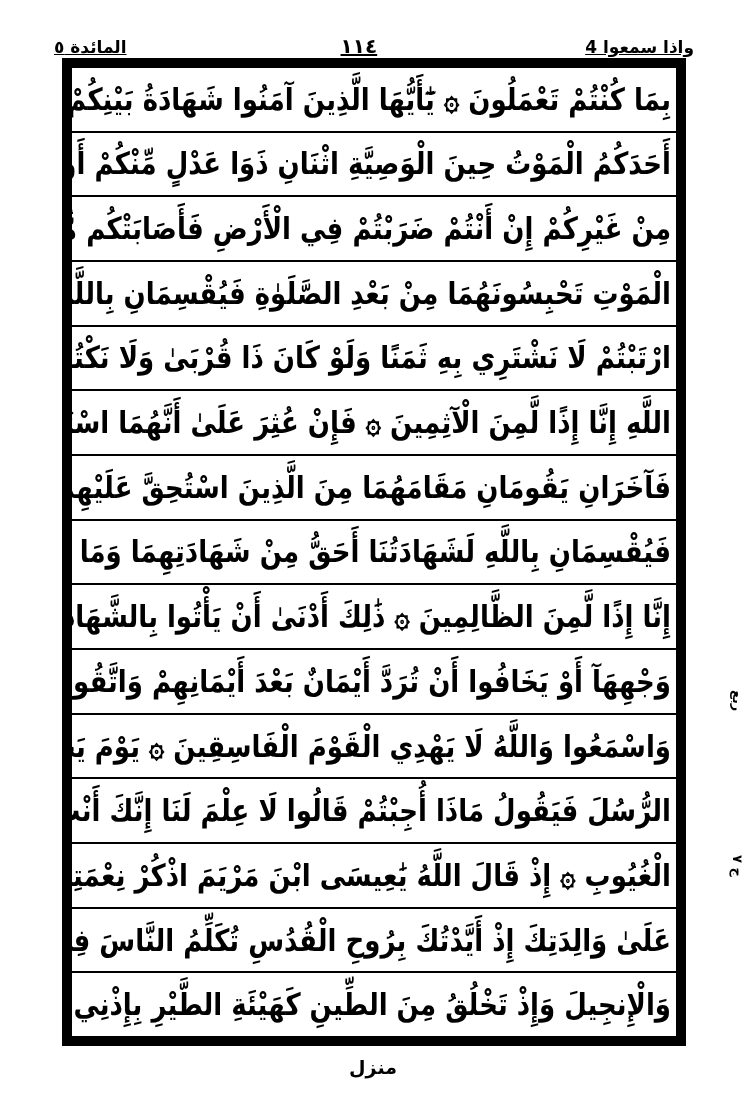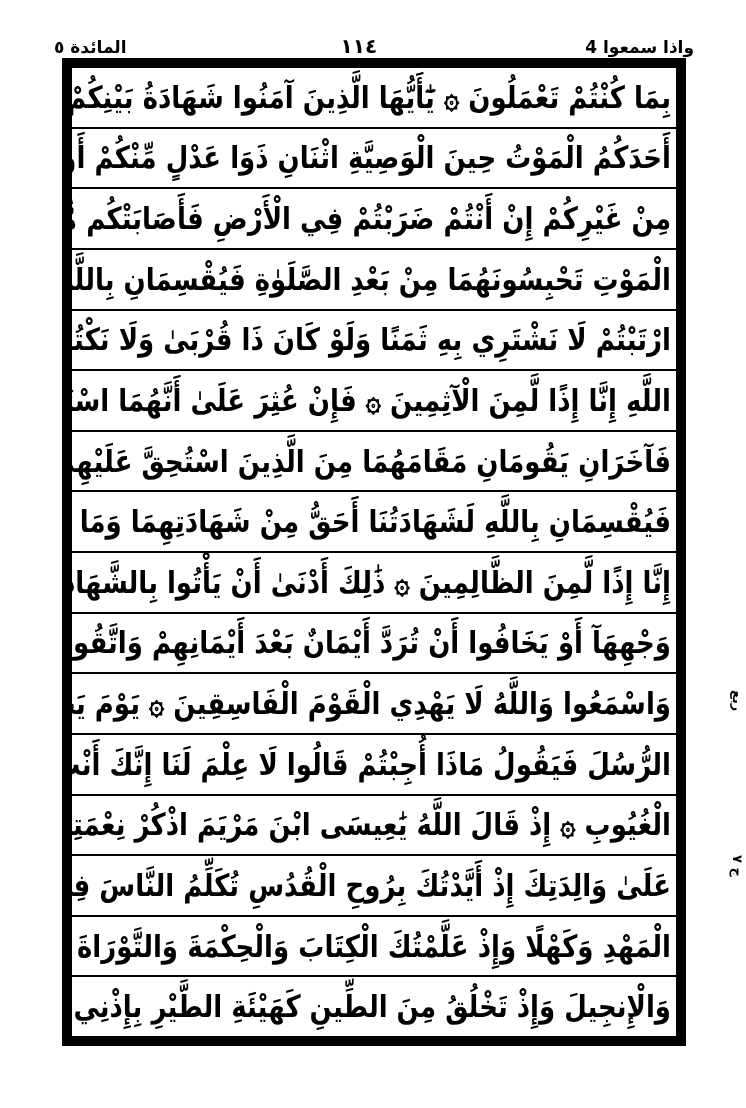--- a/index.html
+++ b/index.html
@@ -35,20 +35,21 @@
     align-items: flex-end;
     justify-content: space-between;
     direction: rtl;
   }
   .header .hdr-item {
     font-size: 17px;
     line-height: 1;
     white-space: nowrap;
     font-weight: 600;
     letter-spacing: -0.5px;
+    text-decoration: underline;
   }
   .header .hdr-center {
     font-size: 20px;
     letter-spacing: 1px;
     font-weight: 700;
     margin-left: 8px;
   }
   .hdr-juz { transform: translateX(6px); }
   .hdr-surah { transform: translateX(-4px); }
 
@@ -245,27 +246,25 @@
         <div class="qline">
           <span class="qtext">الرُّسُلَ فَيَقُولُ مَاذَا أُجِبْتُمْ قَالُوا لَا عِلْمَ لَنَا إِنَّكَ أَنْتَ عَلَّامُ</span>
         </div>
         <div class="qline">
           <span class="qtext">الْغُيُوبِ ۞ إِذْ قَالَ اللَّهُ يَٰعِيسَى ابْنَ مَرْيَمَ اذْكُرْ نِعْمَتِي عَلَيْكَ وَ</span>
         </div>
         <div class="qline">
           <span class="qtext">عَلَىٰ وَالِدَتِكَ إِذْ أَيَّدْتُكَ بِرُوحِ الْقُدُسِ تُكَلِّمُ النَّاسَ فِي</span>
         </div>
         <div class="qline">
-          <span class="qtext">الْمَهْدِ وَكَهْلًا وَإِذْ عَلَّمْتُكَ الْكِتَابَ وَالْحِكْمَةَ وَالتَّوْرَاةَ</span>
-        </div>
-        <div class="qline">
           <span class="qtext">وَالْإِنجِيلَ وَإِذْ تَخْلُقُ مِنَ الطِّينِ كَهَيْئَةِ الطَّيْرِ بِإِذْنِي فَتَنفُخُ</span>
         </div>
       </div>
 
     </div>
   </div>
 
   <div class="side-note note-rubu">ربع</div>
   <div class="side-note note-sajda">ج ٧</div>
 
+  <div class="footer">منزل</div>
 
 </div>
 
 </body></html>

